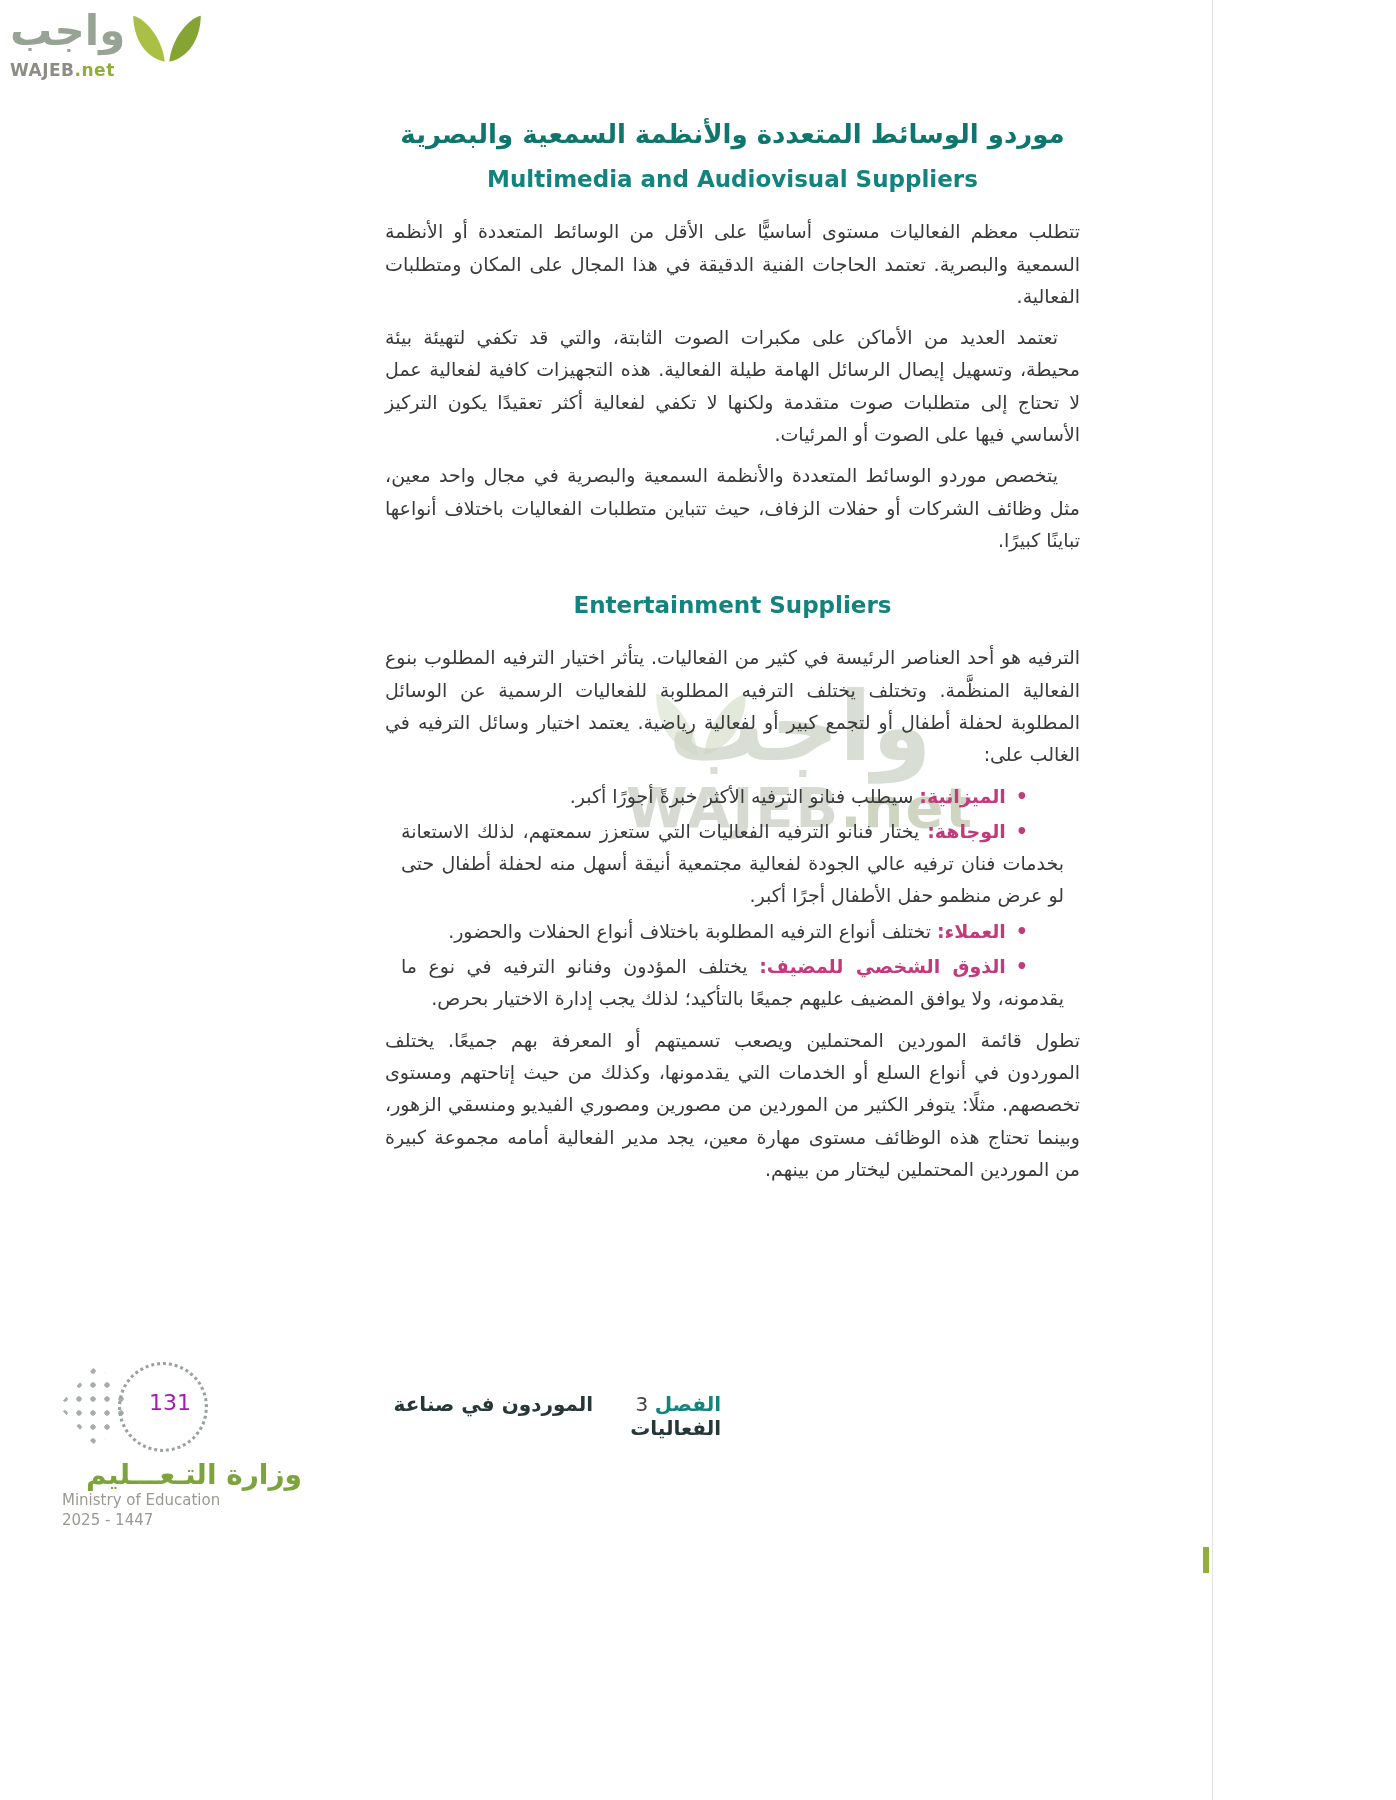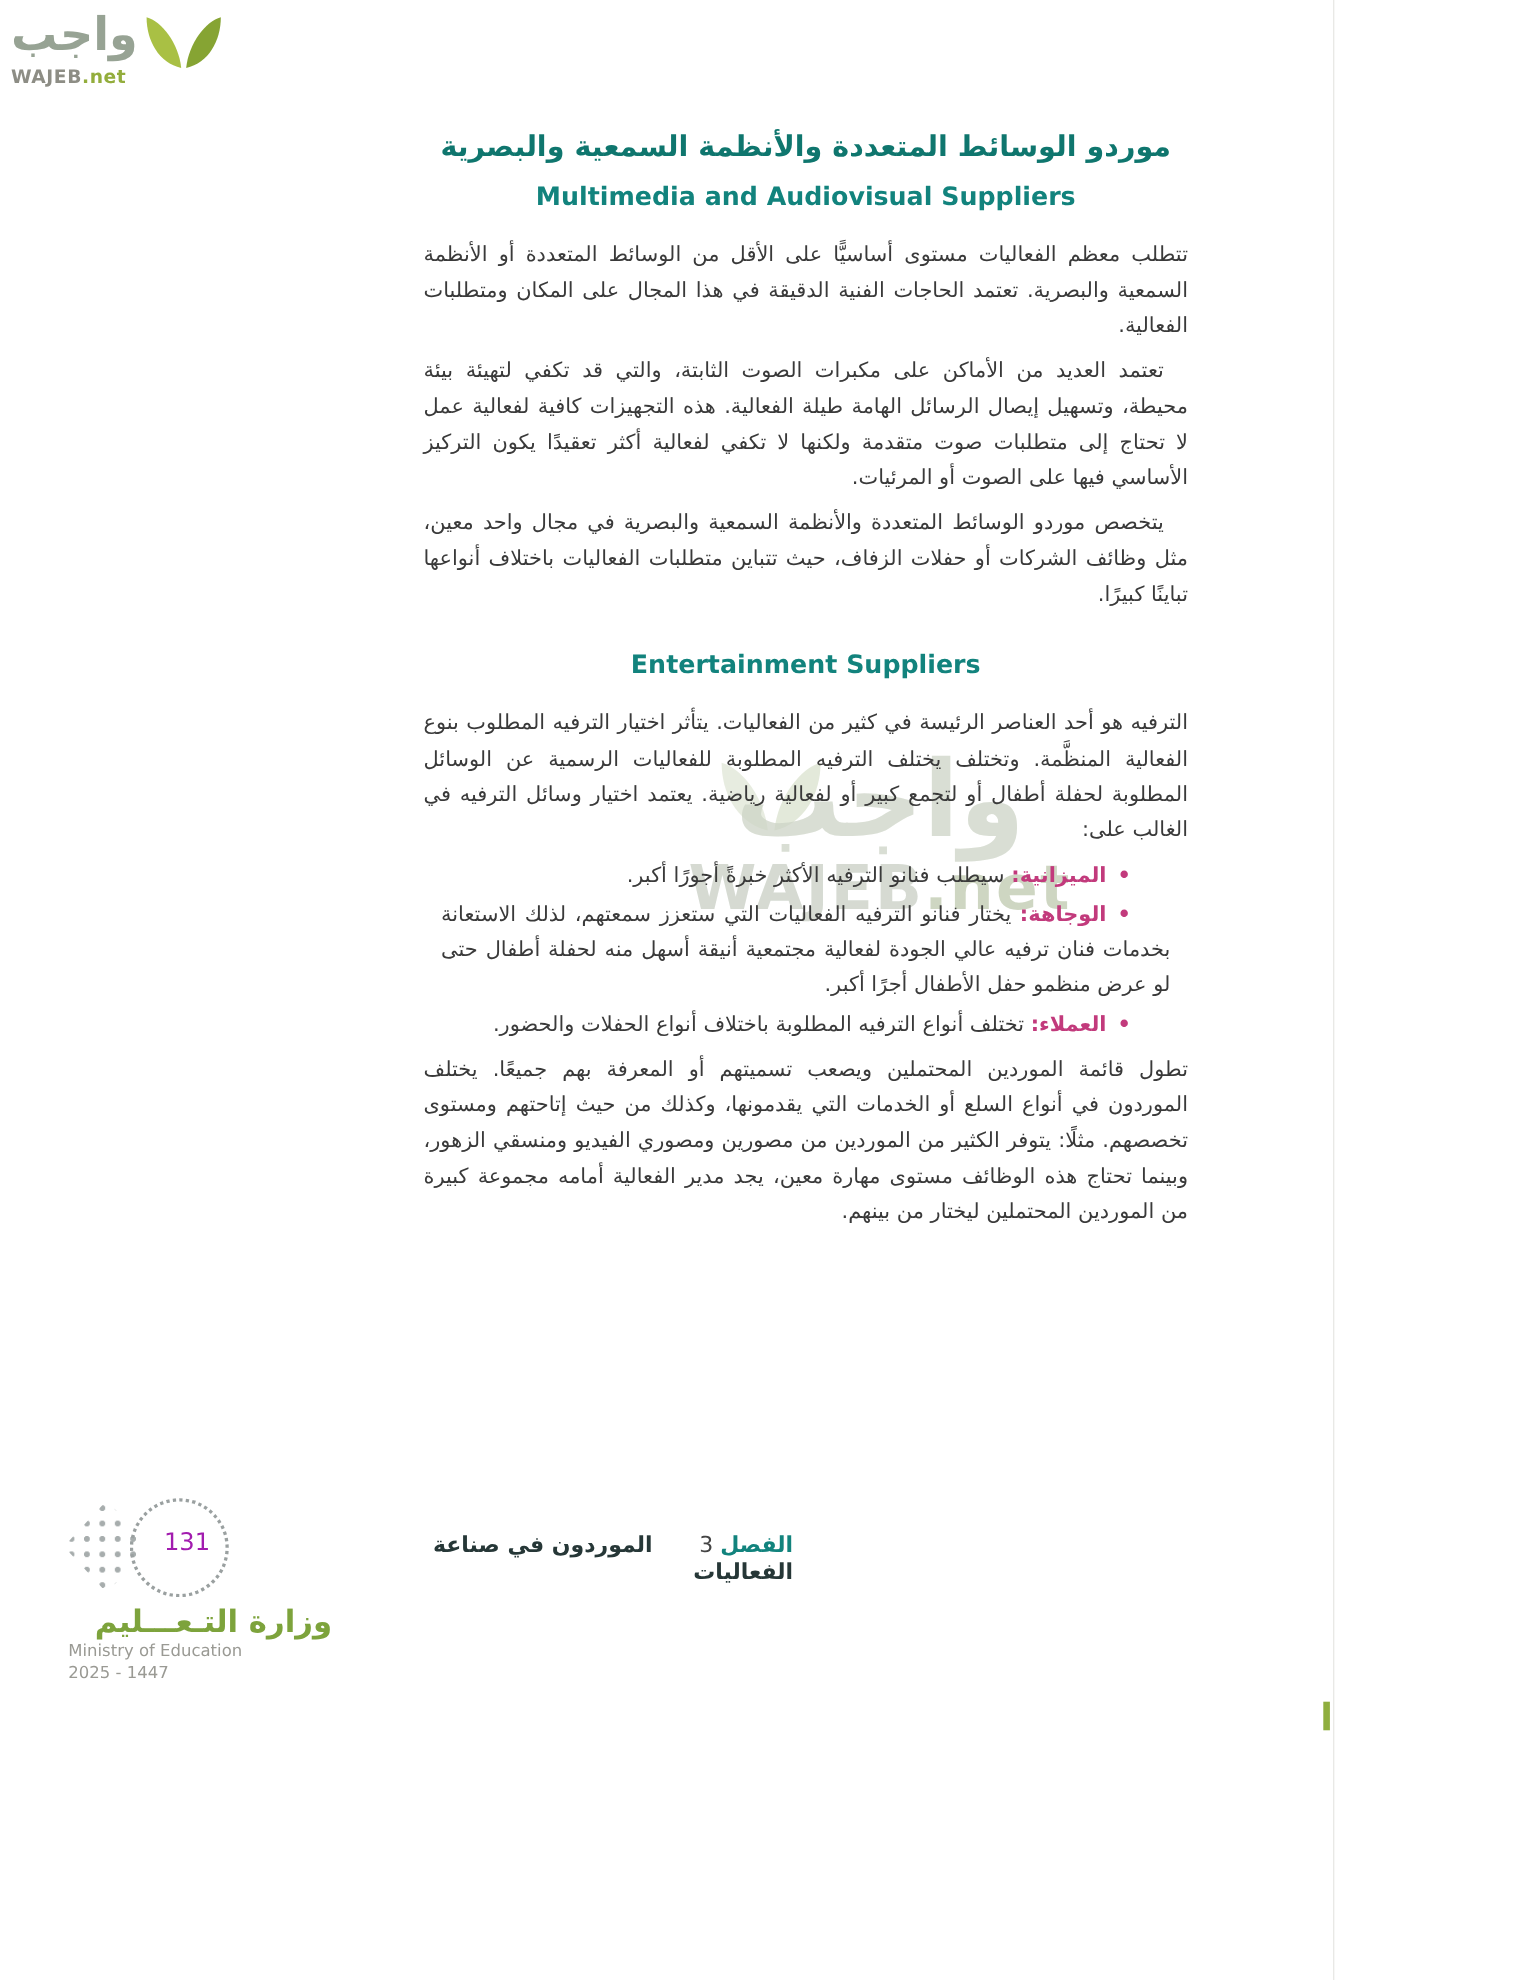--- a/index.html
+++ b/index.html
@@ -97,20 +97,23 @@
   <div class="bullets">
     <p class="bullet">
       <span class="marker">•</span><span class="lead">الميزانية:</span><span> سيطلب فنانو الترفيه الأكثر خبرةً أجورًا أكبر.</span>
     </p>
     <p class="bullet">
       <span class="marker">•</span><span class="lead">الوجاهة:</span><span> يختار فنانو الترفيه الفعاليات التي ستعزز سمعتهم، لذلك الاستعانة بخدمات فنان ترفيه عالي الجودة لفعالية مجتمعية أنيقة أسهل منه لحفلة أطفال حتى لو عرض منظمو حفل الأطفال أجرًا أكبر.</span>
     </p>
     <p class="bullet">
       <span class="marker">•</span><span class="lead">العملاء:</span><span> تختلف أنواع الترفيه المطلوبة باختلاف أنواع الحفلات والحضور.</span>
     </p>
+    <p class="bullet">
+      <span class="marker">•</span><span class="lead">الذوق الشخصي للمضيف:</span><span> يختلف المؤدون وفنانو الترفيه في نوع ما يقدمونه، ولا يوافق المضيف عليهم جميعًا بالتأكيد؛ لذلك يجب إدارة الاختيار بحرص.</span>
+    </p>
   </div>
 
   <p class="para">تطول قائمة الموردين المحتملين ويصعب تسميتهم أو المعرفة بهم جميعًا. يختلف الموردون في أنواع السلع أو الخدمات التي يقدمونها، وكذلك من حيث إتاحتهم ومستوى تخصصهم. مثلًا: يتوفر الكثير من الموردين من مصورين ومصوري الفيديو ومنسقي الزهور، وبينما تحتاج هذه الوظائف مستوى مهارة معين، يجد مدير الفعالية أمامه مجموعة كبيرة من الموردين المحتملين ليختار من بينهم.</p>
 </div>
 
 <div class="footer-chapter">
   <span class="chapter-label">الفصل</span>
   <span class="chapter-num">3</span>
   <span class="chapter-title">الموردون في صناعة الفعاليات</span>
 </div>

